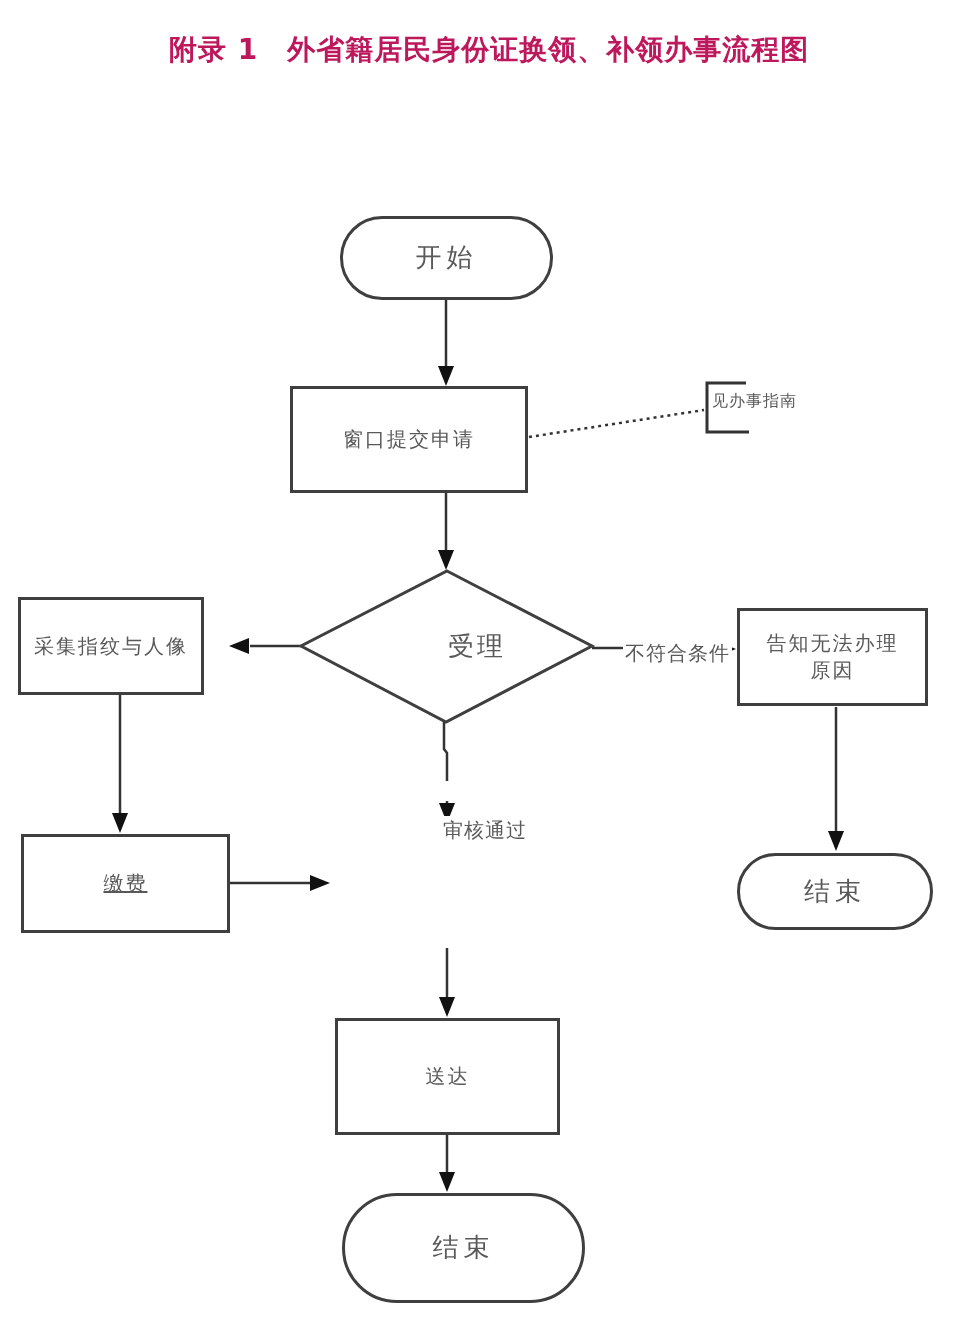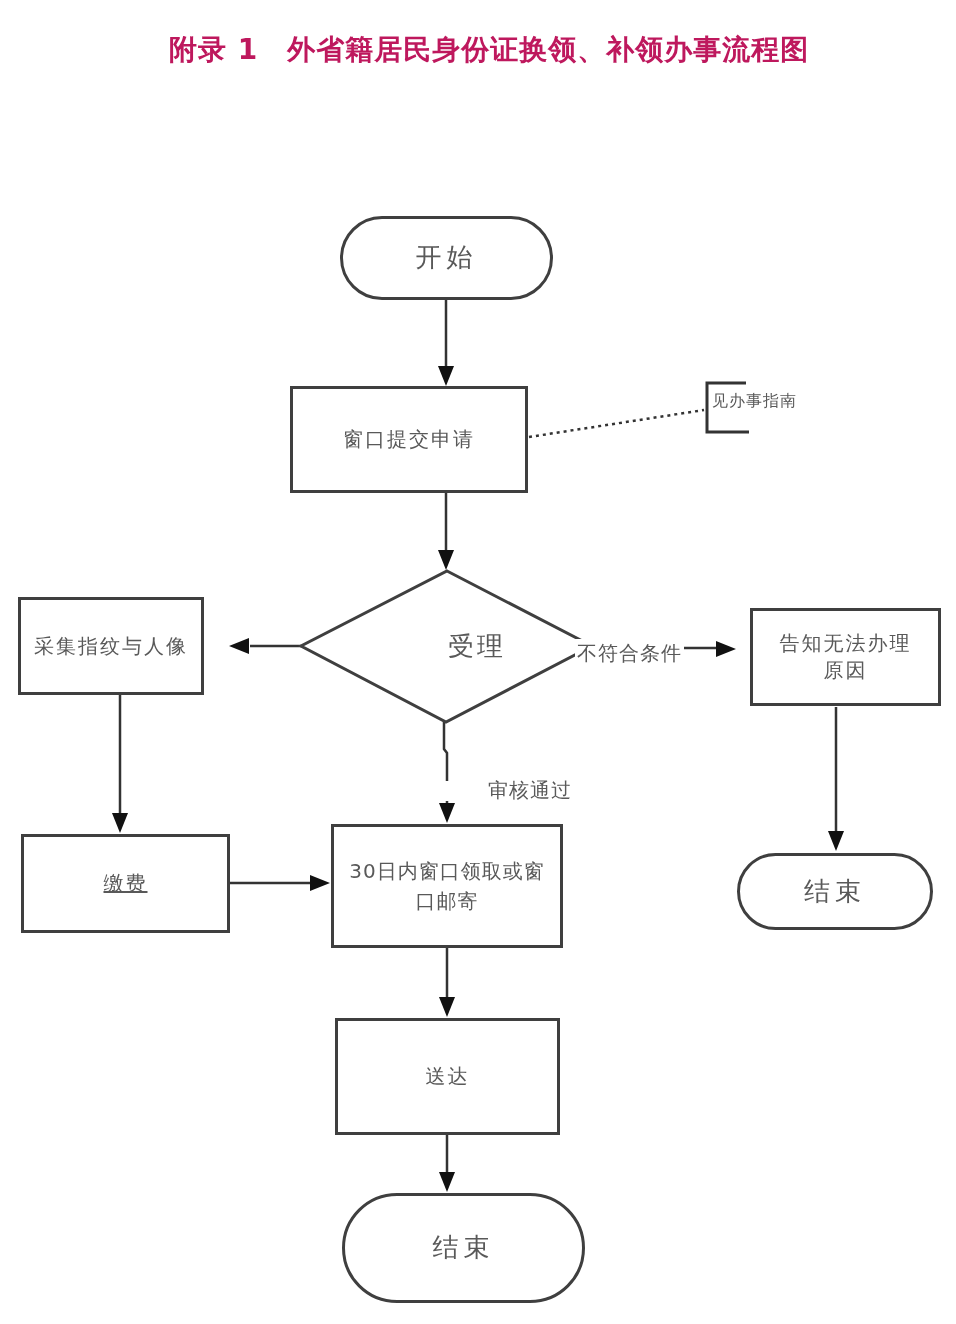--- a/index.html
+++ b/index.html
@@ -40,29 +40,29 @@
     padding:1px 2px;white-space:nowrap;
   }
   .note-label{
     position:absolute;z-index:3;
     color:#595959;
     font-size:16px;letter-spacing:1px;white-space:nowrap;
   }
   #node-start{left:340px;top:186px;width:213px;height:84px;margin-top:30px;}
   #node-submit{left:290px;top:386px;width:238px;height:107px;}
   #node-collect{left:18px;top:597px;width:186px;height:98px;}
-  #node-notify{left:737px;top:608px;width:191px;height:98px;padding:0 24px;line-height:1.35;margin-left:13px;}
+  #node-notify{left:737px;top:608px;width:191px;height:98px;padding:0 24px;line-height:1.35;}
   #node-pay{left:21px;top:834px;width:209px;height:99px;text-decoration:underline;}
   #node-pickup{left:331px;top:824px;width:232px;height:124px;padding:0 8px;letter-spacing:1px;line-height:1.5;}
   #node-deliver{left:335px;top:1018px;width:225px;height:117px;}
   #node-end-right{left:737px;top:853px;width:196px;height:77px;border-radius:40px;}
   #node-end-bottom{left:342px;top:1193px;width:243px;height:110px;border-radius:56px;}
   #accept-label{left:386px;top:629px;width:120px;}
-  #label-approve{left:441px;top:776px;margin-left:45px;}
-  #label-reject{left:575px;top:639px;}
+  #label-approve{left:441px;top:816px;}
+  #label-reject{left:623px;top:639px;}
   #note-guide{left:712px;top:391px;}
 </style>
 </head>
 <body>
 
 <div class="canvas">
 
   <div class="title">附录 1　外省籍居民身份证换领、补领办事流程图</div>
 
   <svg class="wires" width="956" height="1324" viewBox="0 0 956 1324">
@@ -134,21 +134,20 @@
   <div class="node" id="node-submit">窗口提交申请</div>
 
   <div class="diamond-label" id="accept-label">受理</div>
 
   <div class="node" id="node-collect">采集指纹与人像</div>
 
   <div class="node" id="node-notify">告知无法办理原因</div>
 
   <div class="node" id="node-pay">缴费</div>
 
-  <div class="node" id="node-pickup">30日内窗口领取或窗口邮寄</div>
 
   <div class="node" id="node-deliver">送达</div>
 
   <div class="node stadium" id="node-end-right">结束</div>
 
   <div class="node stadium" id="node-end-bottom">结束</div>
 
   <div class="edge-label" id="label-approve">审核通过</div>
 
   <div class="edge-label" id="label-reject">不符合条件</div>

